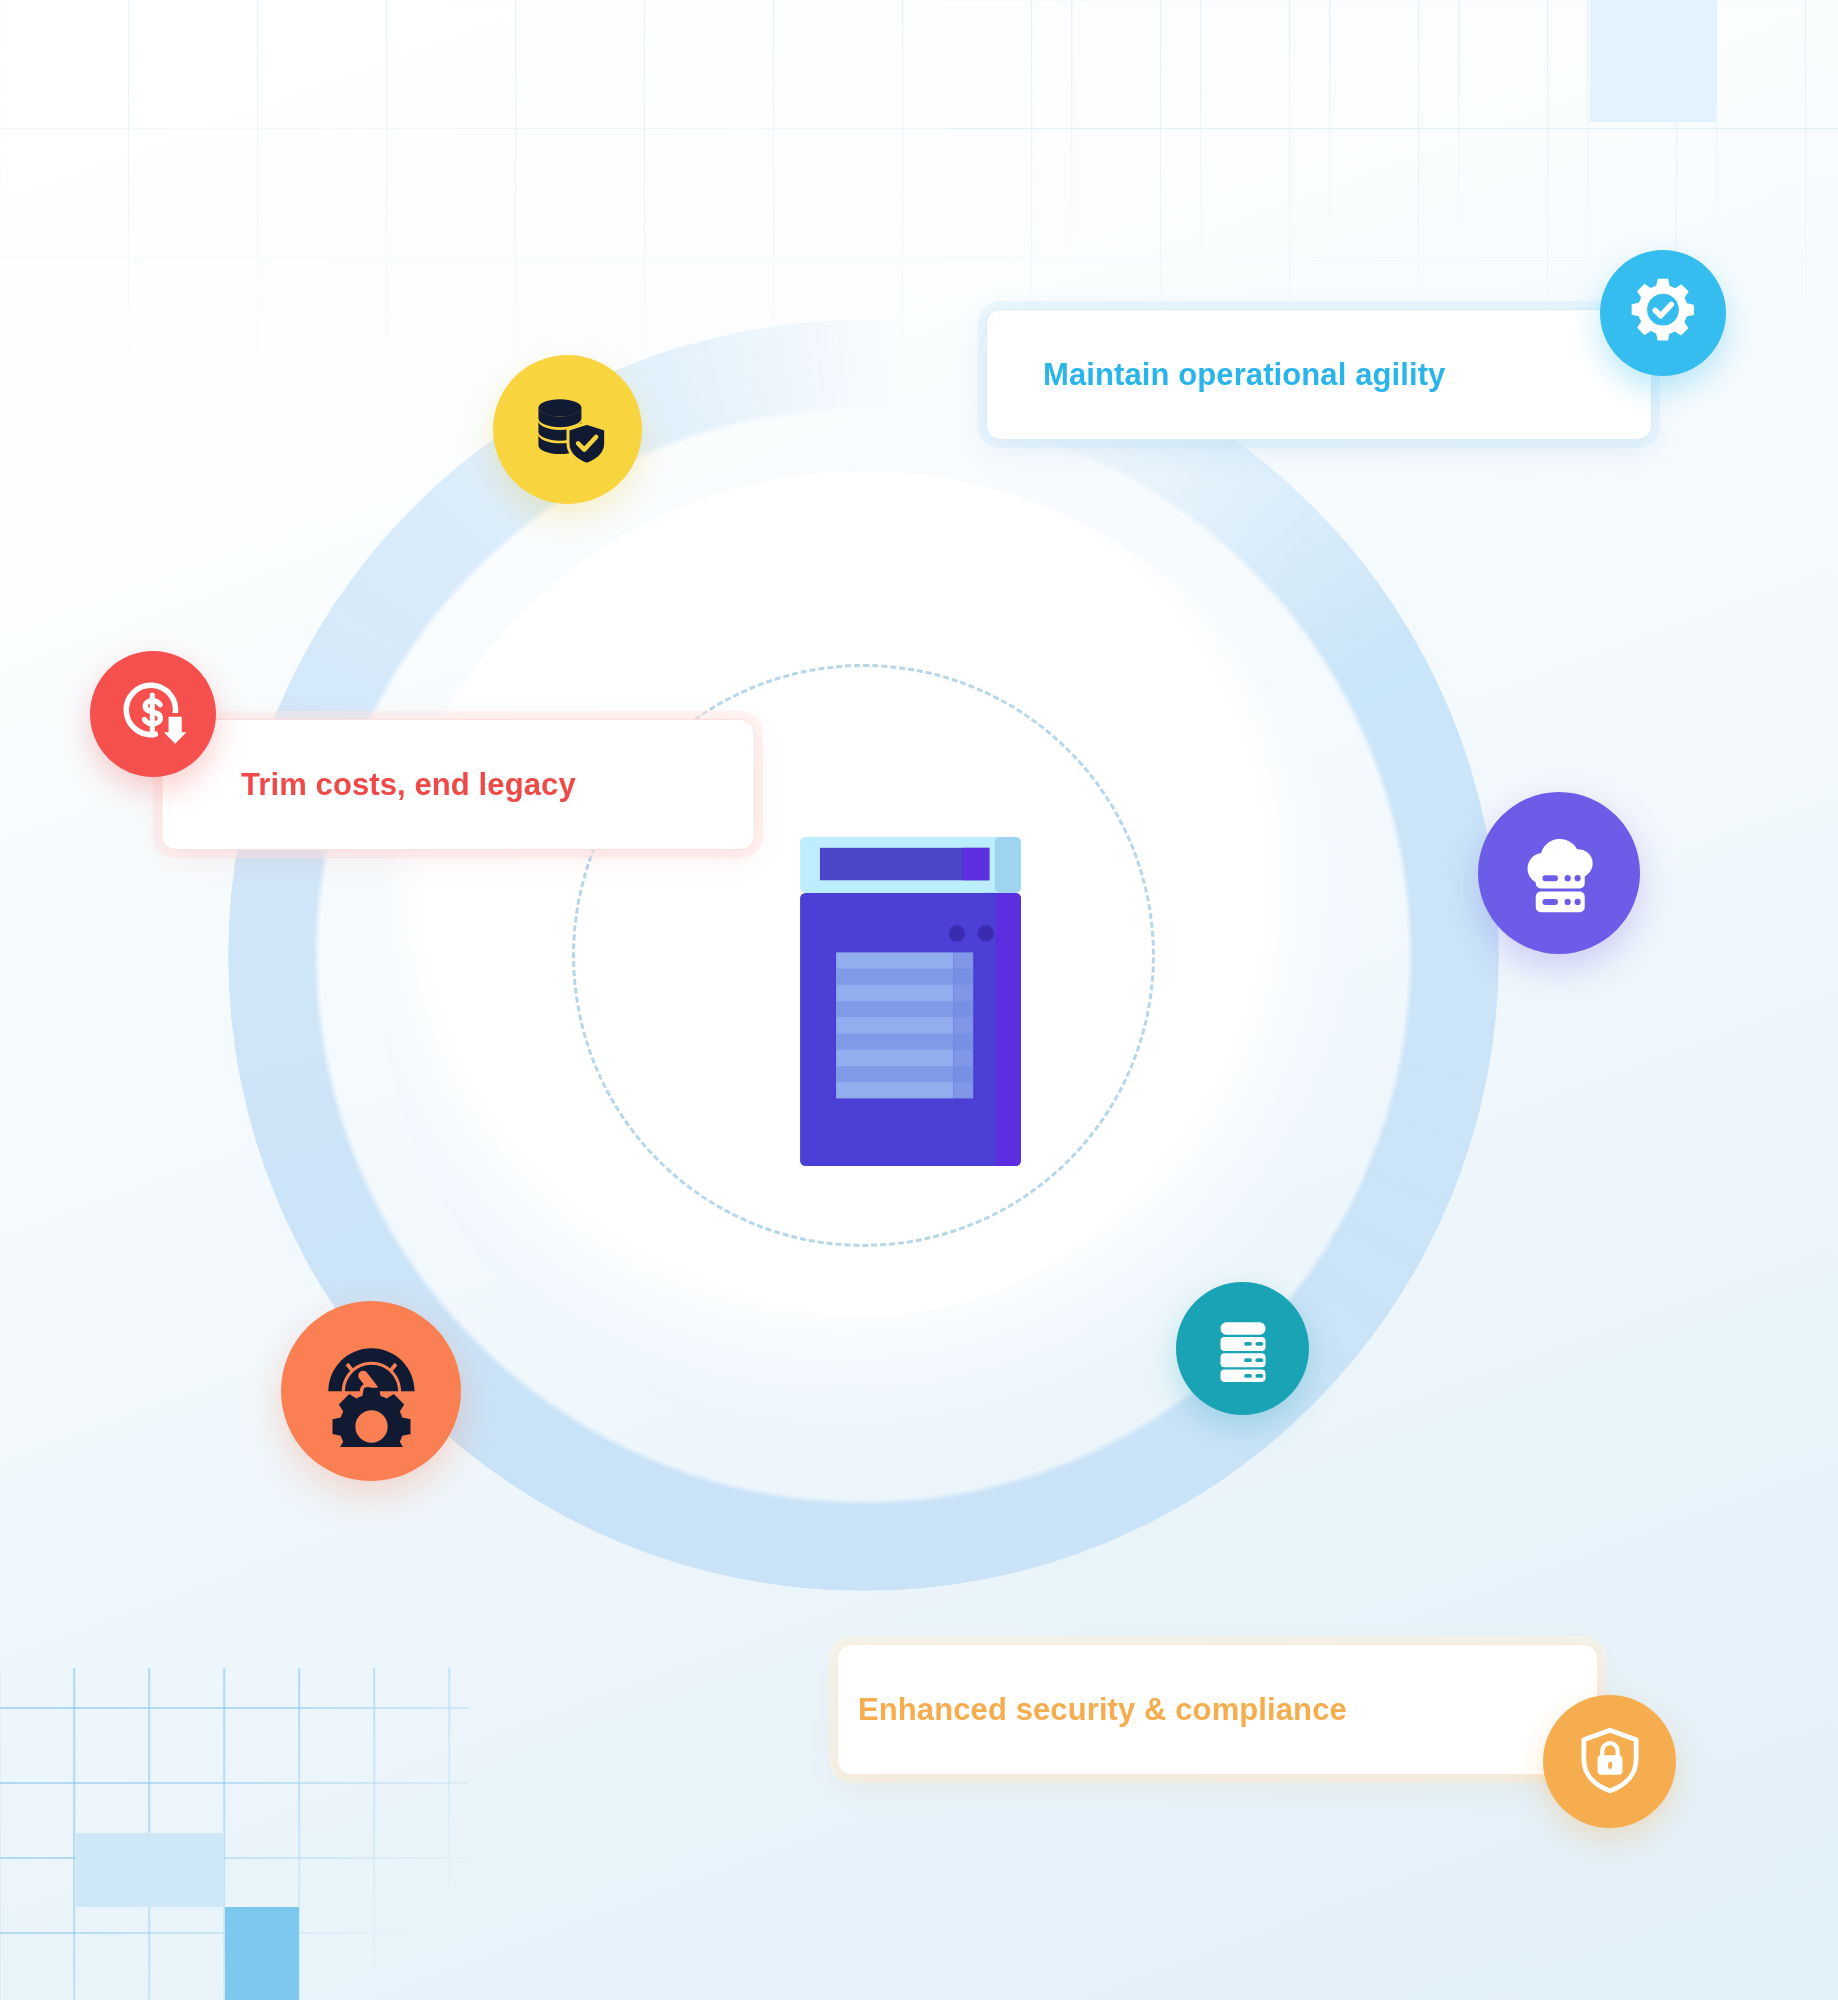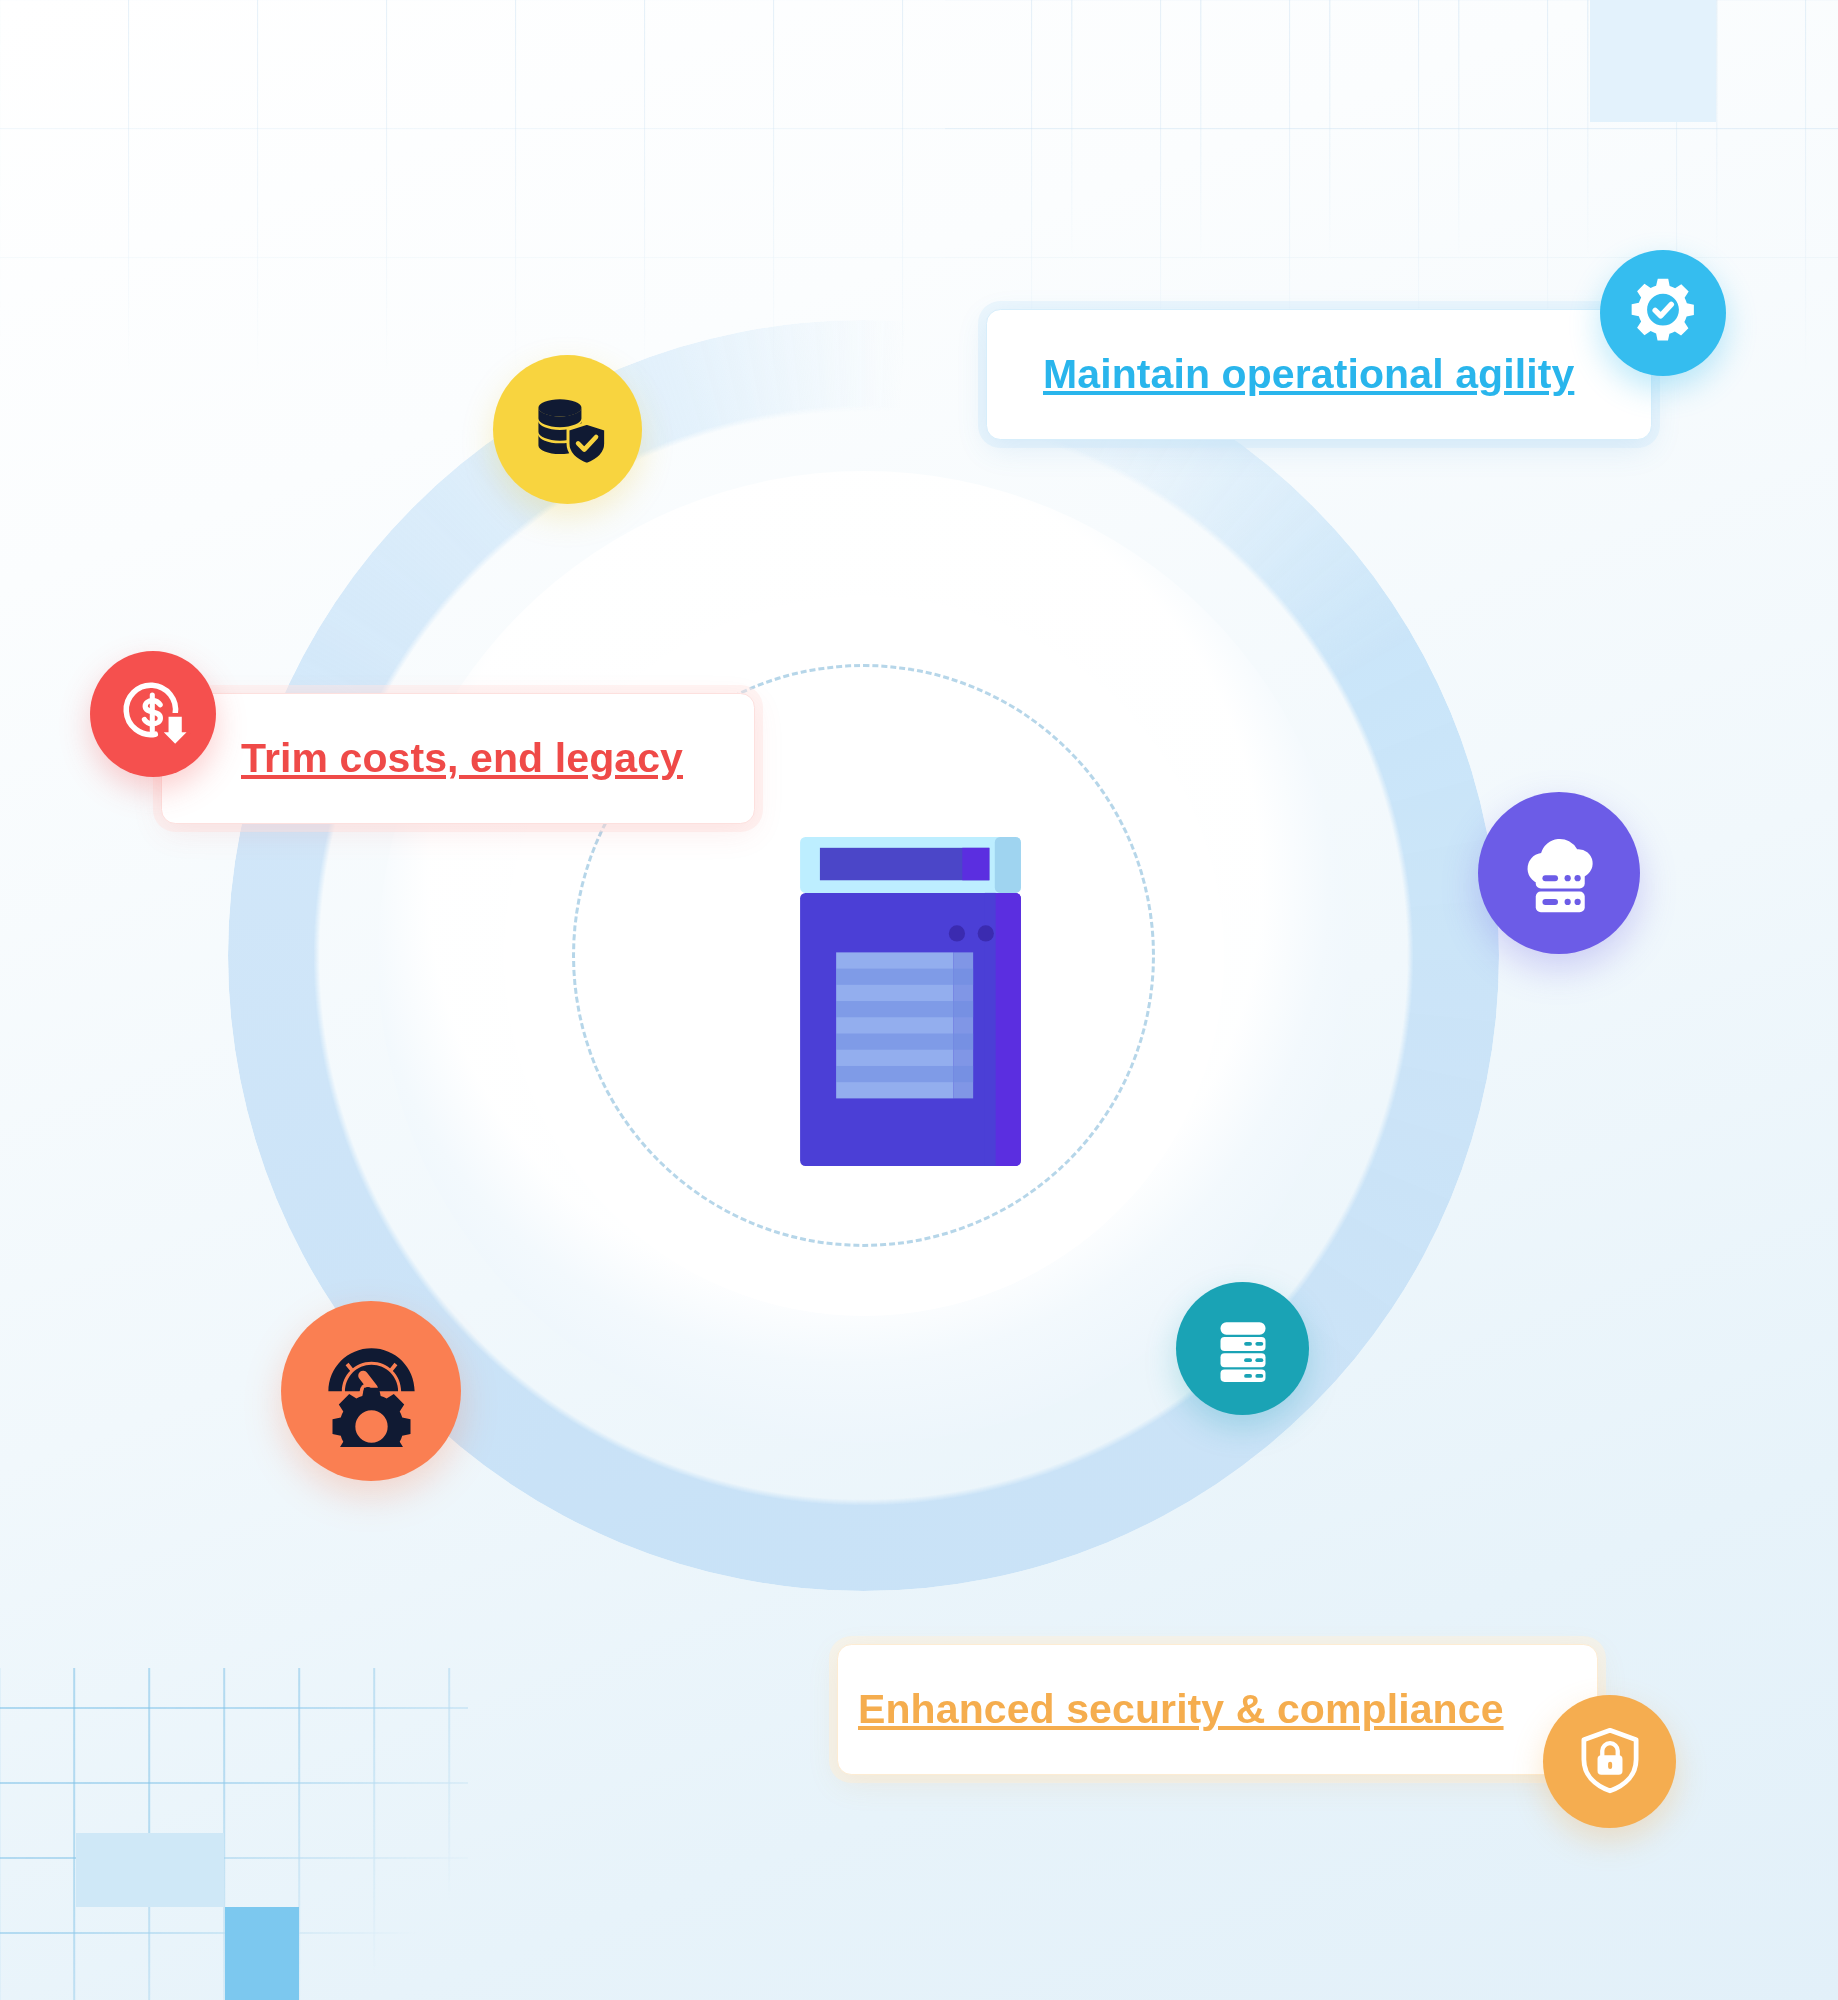--- a/index.html
+++ b/index.html
@@ -61,28 +61,28 @@
     background:#ffffff;opacity:.97;}
   .dashed-circle{position:absolute;left:572px;top:664px;width:583px;height:583px;border-radius:50%;
     border:3.6px dashed #b6d6e9;box-sizing:border-box;background:#ffffff;}
 
   
   .mainframe{position:absolute;left:800px;top:837px;width:221px;height:329px;}
 
   
   .card{position:absolute;background:#ffffff;border-radius:14.4px;display:flex;align-items:center;
     box-sizing:border-box;}
-  .card span{font-size:41px;font-weight:700;letter-spacing:0.1px;white-space:nowrap;line-height:1;text-decoration:underline;}
+  .card span{font-size:31px;font-weight:700;letter-spacing:0.1px;white-space:nowrap;line-height:1;}
 
   .card-agility{left:986px;top:309px;width:666px;height:131px;padding-left:56px;
     border:1.8px solid #d7eefb;
     box-shadow:0 9px 31px rgba(60,150,210,.13),0 0 0 8px rgba(216,239,252,.42);}
   .card-agility span{color:#29b5ec;}
 
-  .card-costs{left:161px;top:693px;width:594px;height:131px;padding-left:79px;
+  .card-costs{left:161px;top:719px;width:594px;height:131px;padding-left:79px;
     border:1.8px solid #fde0de;
     box-shadow:0 9px 31px rgba(226,90,86,.10),0 0 0 8px rgba(254,231,229,.48);}
   .card-costs span{color:#ef4a48;}
 
   .card-security{left:837px;top:1644px;width:761px;height:131px;padding-left:20px;
     border:1.8px solid #fdecd3;
     box-shadow:0 9px 31px rgba(232,160,62,.12),0 0 0 8px rgba(254,242,224,.55);}
   .card-security span{color:#f5ad4e;}
 
   

